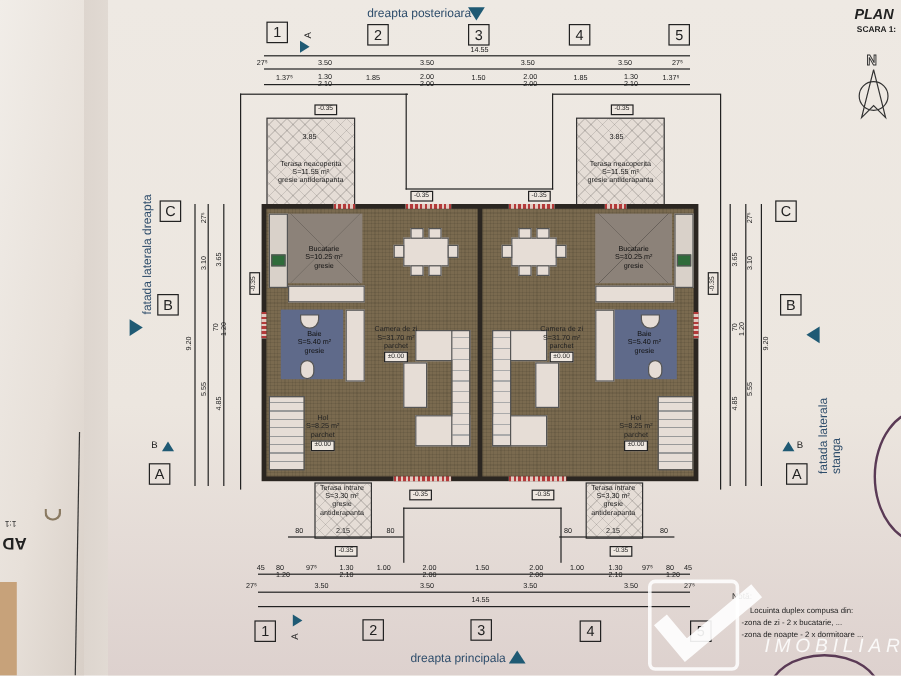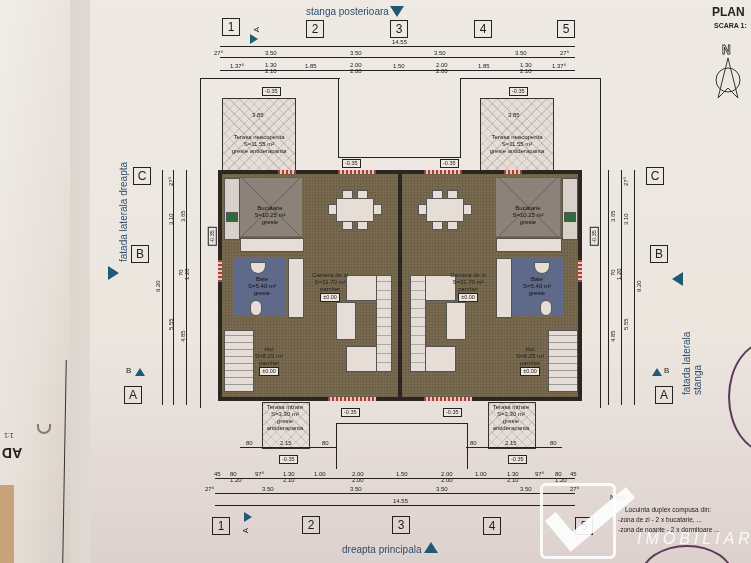--- a/index.html
+++ b/index.html
@@ -40,21 +40,21 @@
          repeating-linear-gradient(0deg,rgba(0,0,0,.08) 0 1px,transparent 1px 3px),
          repeating-linear-gradient(90deg,rgba(0,0,0,.07) 0 1px,transparent 1px 3px),#7a6a4f;}
   .tile{position:absolute;background:
          linear-gradient(45deg,transparent 49.5%,rgba(0,0,0,.25) 50%,transparent 50.5%),
          linear-gradient(-45deg,transparent 49.5%,rgba(0,0,0,.25) 50%,transparent 50.5%),#8c8279;}
   .bath{position:absolute;background:#5f6a8a;}
   .furn{position:absolute;background:#e6ddd6;border:1px solid #555;}
   .window{position:absolute;background:repeating-linear-gradient(90deg,#b33a3a 0 2px,#e2c9c0 2px 4px);}
 
   .compass{position:absolute;left:714px;top:42px;width:40px;height:60px;}
-  .plan-title{position:absolute;left:712px;top:5px;font-weight:bold;font-size:12px;}
+  .plan-title{position:absolute;left:712px;top:5px;font-weight:bold;font-size:12px;font-style:italic;}
   .plan-scale{position:absolute;left:714px;top:22px;font-weight:bold;font-size:7px;}
   .nota{position:absolute;left:610px;top:494px;font-size:7px;}
   .nota-line{position:absolute;font-size:6.5px;left:618px;color:#222;}
   .stamp{position:absolute;left:640px;top:545px;width:90px;height:60px;border:2px solid #5a3a55;border-radius:50%;}
   .stamp2{position:absolute;left:728px;top:340px;width:80px;height:110px;border:2px solid #5a3a55;border-radius:50%;}
 
   .watermark{position:absolute;left:535px;top:473px;width:220px;height:90px;}
   .wm-box{position:absolute;left:5px;top:10px;width:70px;height:70px;border:3px solid rgba(255,255,255,.85);border-radius:6px;}
   .wm-check{position:absolute;left:8px;top:20px;width:85px;height:48px;border-left:14px solid rgba(255,255,255,.9);border-bottom:14px solid rgba(255,255,255,.9);transform:rotate(-40deg);transform-origin:left top;top:48px;left:10px;width:70px;height:26px;}
   .wm-brand{position:absolute;left:98px;top:2px;font-size:50px;font-weight:bold;font-style:italic;color:rgba(255,255,255,.88);letter-spacing:1px;}
@@ -74,21 +74,21 @@
 <div>
   <div class="sheet" style="left:90px;"></div>
   <div class="plan-title">PLAN</div>
   <div class="plan-scale">SCARA 1:</div>
   <svg class="compass" viewBox="0 0 40 60">
     <text x="8" y="12" font-size="12" font-weight="bold" fill="none" stroke="#333" stroke-width="0.8" font-family="Liberation Sans, sans-serif">N</text>
     <circle cx="14" cy="38" r="12" fill="none" stroke="#333" stroke-width="1"></circle>
     <polygon points="14,16 4,56 14,46 24,56" fill="none" stroke="#333" stroke-width="1"></polygon>
   </svg>
 
-  <div class="fatada" style="left:306px;top:6px;">stanga posterioara</div>
+  <div class="fatada" style="left:306px;top:6px;">dreapta posterioara</div>
   <div class="tri-down" style="left:390px;top:6px;"></div>
 
   <div class="grid-box" style="left:222px;top:18px;">1</div>
   <div class="grid-box" style="left:306px;top:20px;">2</div>
   <div class="grid-box" style="left:390px;top:20px;">3</div>
   <div class="grid-box" style="left:474px;top:20px;">4</div>
   <div class="grid-box" style="left:557px;top:20px;">5</div>
   <div class="tri-right" style="left:250px;top:34px;"></div>
   <div class="dimtxt" style="left:254px;top:25px;font-size:8px;transform:rotate(-90deg);">A</div>
 

